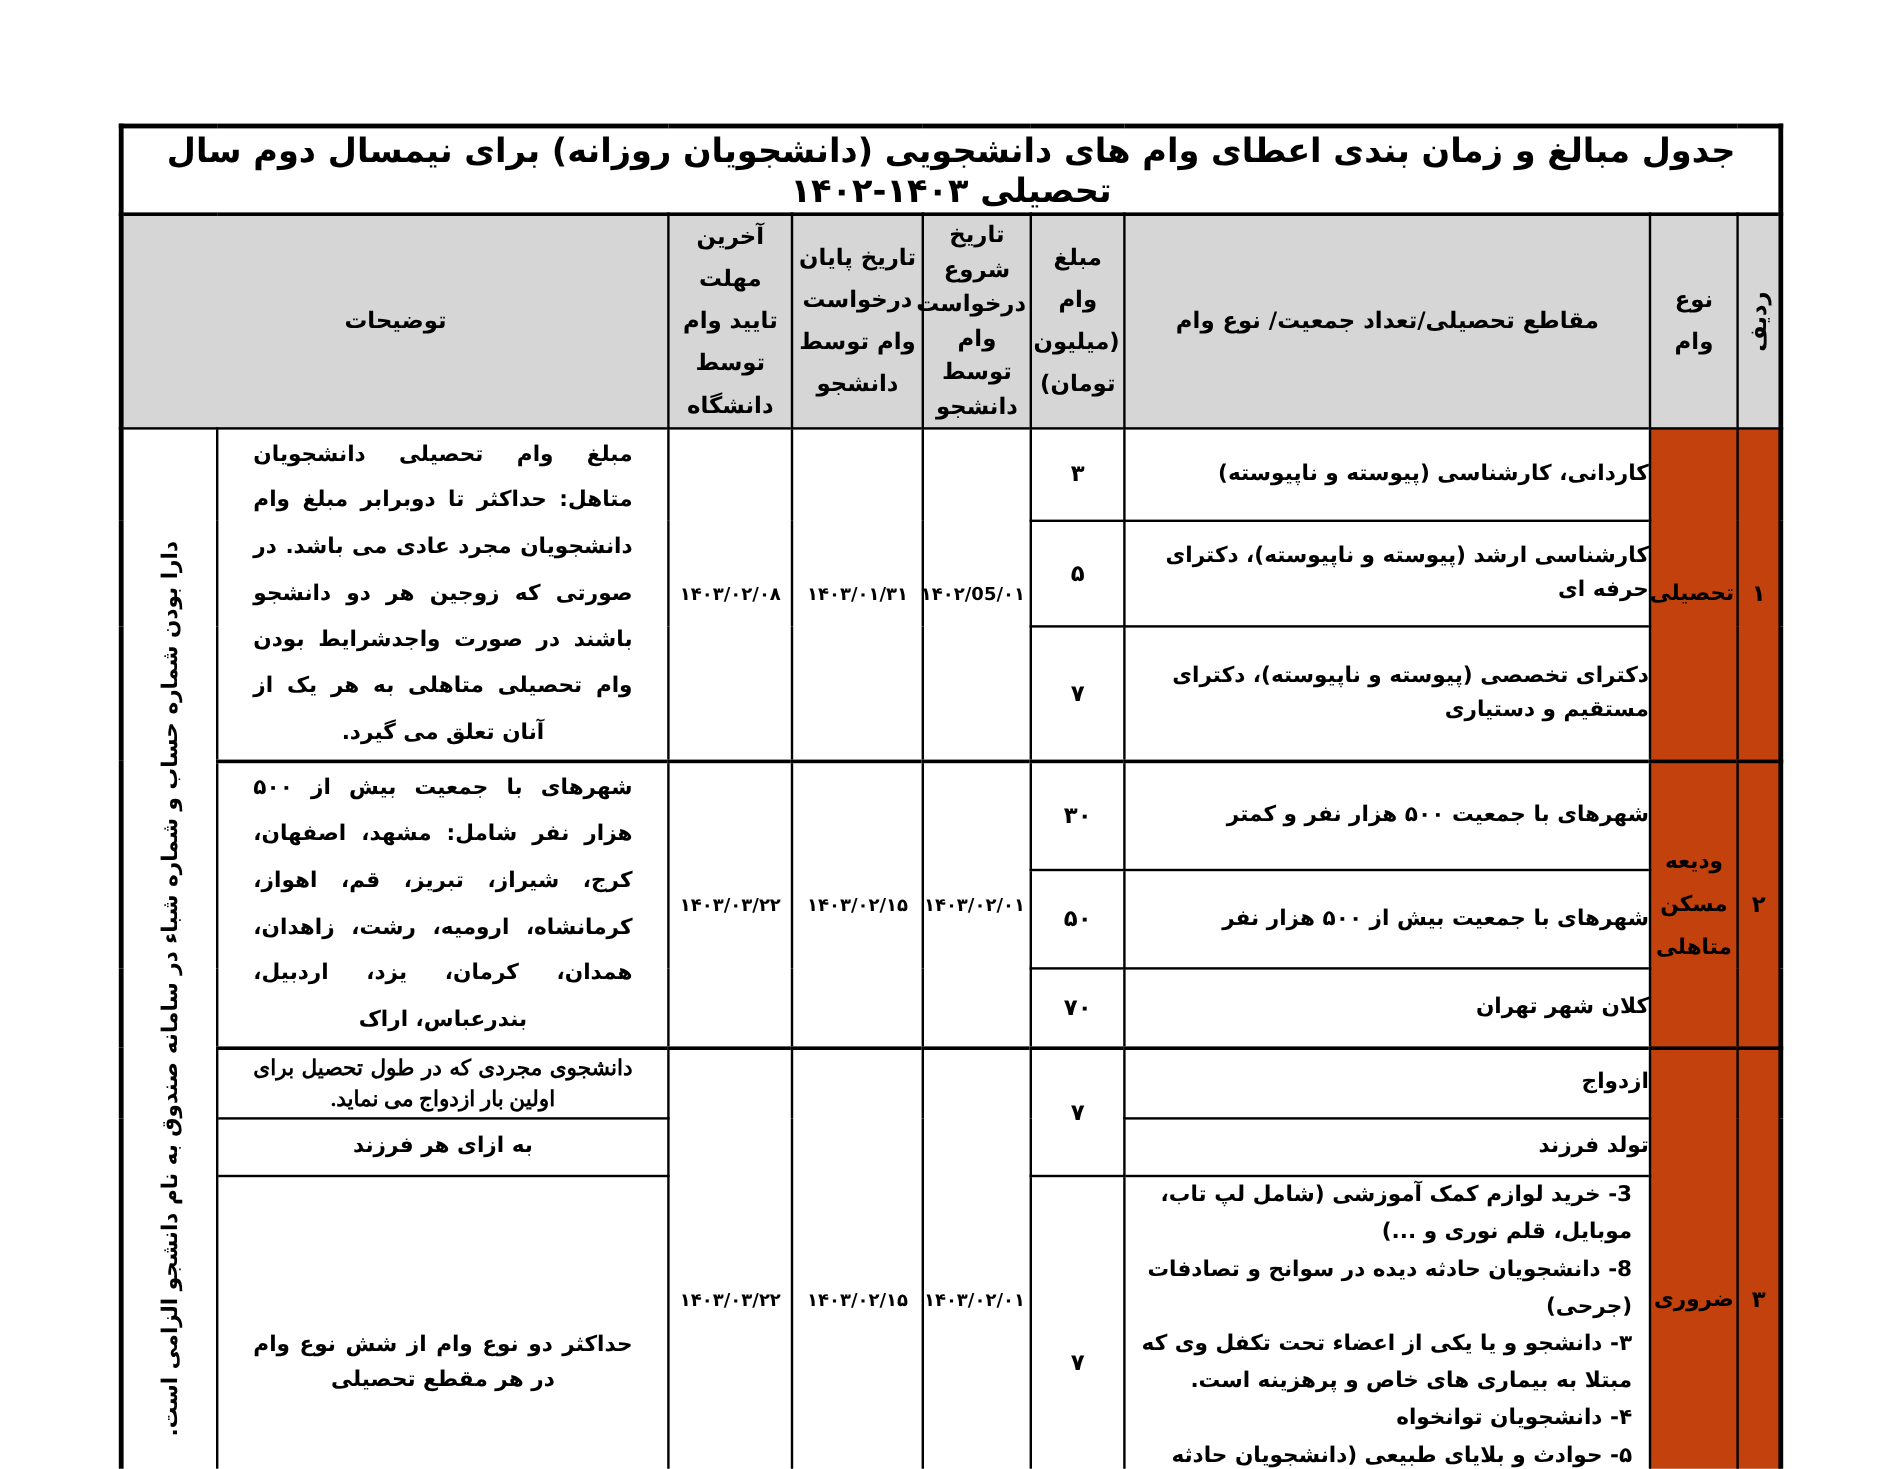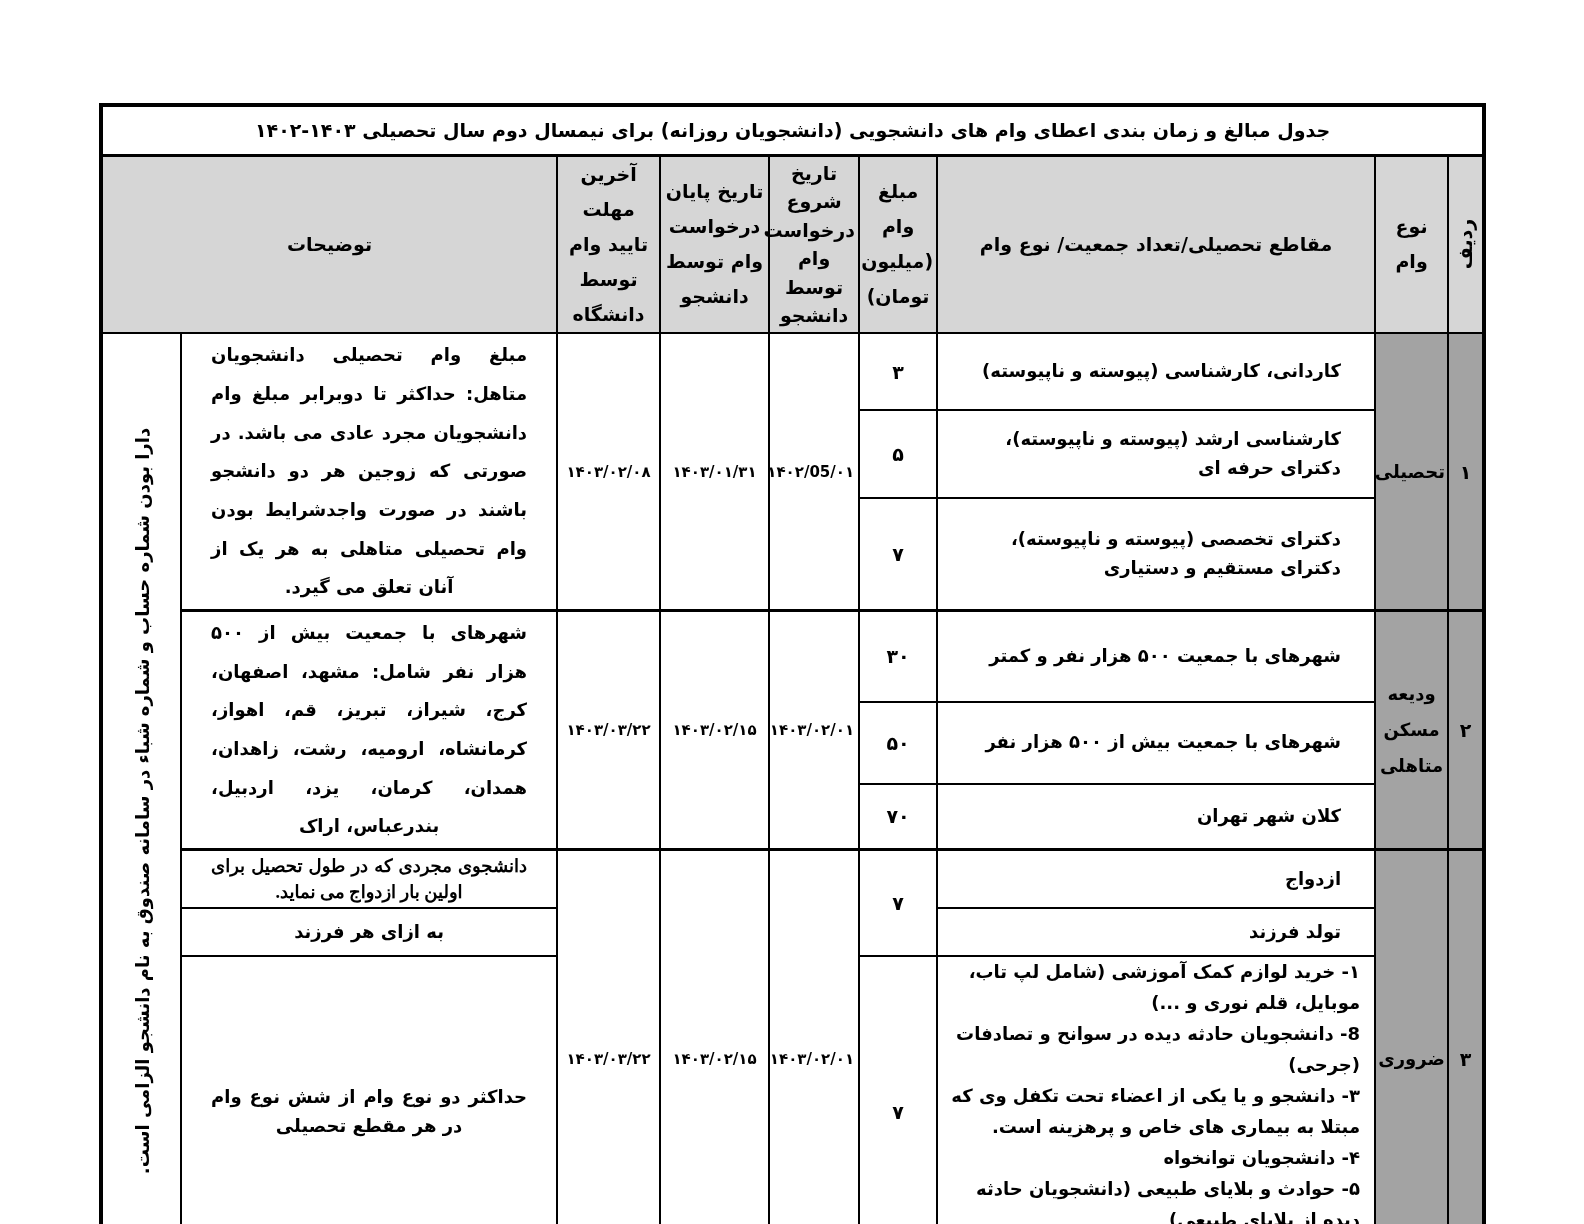--- a/index.html
+++ b/index.html
@@ -1,31 +1,31 @@
 <!DOCTYPE html>
 <html lang="fa" dir="rtl"><head>
 <meta charset="utf-8">
 <style>
   html,body{margin:0;padding:0;background:#ffffff;}
   body{width:1584px;height:1224px;position:relative;font-family:"DejaVu Sans",sans-serif;color:#000;}
   .sheet{position:absolute;left:99px;top:103px;}
   table{border-collapse:collapse;table-layout:fixed;width:1383px;direction:rtl;
         font-family:"DejaVu Sans",sans-serif;font-weight:bold;color:#000;border:4px solid #000;}
   td,th{border:2px solid #000;vertical-align:middle;text-align:center;padding:0 4px;}
-  .title-cell{font-size:19px;border-bottom:3px solid #000;background:#fff;padding:2px 10px;}
+  .title-cell{font-size:28px;border-bottom:3px solid #000;background:#fff;padding:2px 10px;}
   .hdr{background:#d6d6d6;font-size:19px;line-height:1.85;padding:0 3px;}
   .hdr-tight{line-height:1.5;}
-  .gray{background:#a3a3a3;}
+  .gray{background:#c2410c;}
   .gt{border-top:3px solid #000;}
   .vcell{position:relative;}
   .vtext{position:absolute;top:50%;left:50%;transform:translate(-50%,-50%) rotate(-90deg);
          white-space:nowrap;display:block;}
   .radif-num{font-size:19px;}
   .type-cell{font-size:18px;line-height:2;padding:0 2px;}
-  .level{text-align:right;padding-right:33px;padding-left:8px;font-size:18px;line-height:1.6;}
+  .level{text-align:right;padding-right:0;padding-left:8px;font-size:18px;line-height:1.6;}
   .amount{font-size:19px;}
   .date{font-size:15px;}
   .notes{font-size:18px;line-height:2.15;text-align:justify;text-align-last:center;padding:2px 29px;}
   .notes-sm{line-height:1.45;font-family:Liberation Serif, serif;}
   .notes-one{line-height:1.6;margin-left:16px;}
   .elist{text-align:right;padding-right:14px;padding-left:8px;}
   .elist div{font-size:18px;line-height:1.72;text-align:right;}
   .rot-note{font-size:18px;}
   .rot-radif{font-size:19px;}
 </style>
@@ -114,21 +114,21 @@
       <td class="date gt" rowspan="3">۱۴۰۳/۰۲/۱۵</td>
       <td class="date gt" rowspan="3">۱۴۰۳/۰۳/۲۲</td>
       <td class="notes notes-sm gt">دانشجوی مجردی که در طول تحصیل برای اولین بار ازدواج می نماید.</td>
     </tr>
     <tr style="height:48px">
       <td class="level">تولد فرزند</td>
       <td class="notes notes-one">به ازای هر فرزند</td>
     </tr>
     <tr style="height:303px">
       <td class="elist">
-        <div>۱- خرید لوازم کمک آموزشی (شامل لپ تاب، موبایل، قلم نوری و ...)</div>
+        <div>3- خرید لوازم کمک آموزشی (شامل لپ تاب، موبایل، قلم نوری و ...)</div>
         <div>8- دانشجویان حادثه دیده در سوانح و تصادفات (جرحی)</div>
         <div>۳- دانشجو و یا یکی از اعضاء تحت تکفل وی که مبتلا به بیماری های خاص و پرهزینه است.</div>
         <div>۴- دانشجویان توانخواه</div>
         <div>۵- حوادث و بلایای طبیعی (دانشجویان حادثه دیده از بلایای طبیعی)</div>
         <div>۶- فوت پدر، مادر، همسر یا فرزند دانشجو</div>
       </td>
       <td class="amount">۷</td>
       <td class="notes notes-one">حداکثر دو نوع وام از شش نوع وام در هر مقطع تحصیلی</td>
     </tr>
   </tbody>

